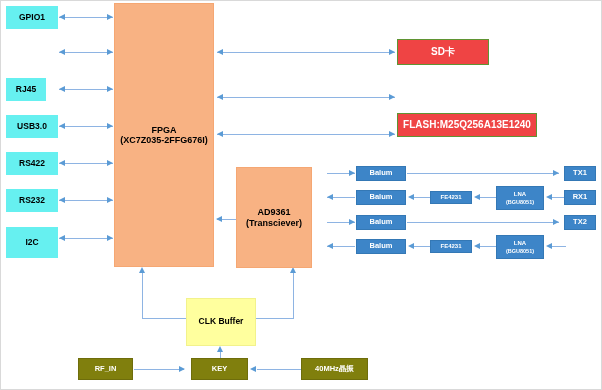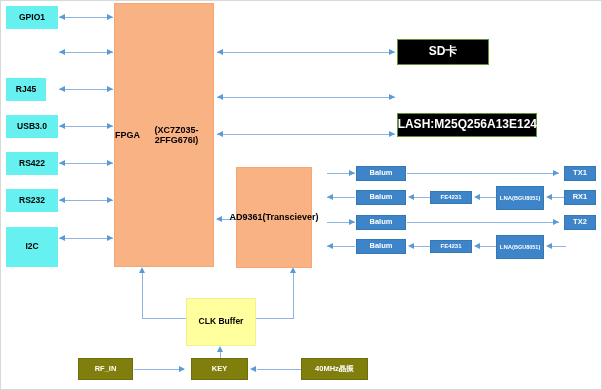--- a/index.html
+++ b/index.html
@@ -18,43 +18,42 @@
     border: 1px solid #d9d9d9;
     box-sizing: border-box;
     overflow: hidden;
   }
   .blk {
     position: absolute;
     box-sizing: border-box;
     display: flex;
     align-items: center;
     justify-content: center;
-    text-align: center;
     line-height: 1.15;
     font-weight: bold;
     z-index: 3;
   }
   
   .cyan {
     background: #66f0f0;
     border: 1px solid #66f0f0;
     color: #000000;
     font-size: 8.5px;
   }
   .orange {
     background: #f8b283;
     border: 1px solid #f5a773;
     color: #000000;
     font-size: 9px;
   }
   .green {
-    background: #000000;
+    background: #ef4444;
     border: 1px solid #5f9433;
     color: #ffffff;
-    font-size: 12px;
+    font-size: 10px;
   }
   .blue {
     background: #3d85c8;
     border: 1px solid #3478b5;
     color: #ffffff;
     font-size: 7.5px;
   }
   .blue-sm {
     background: #3d85c8;
     border: 1px solid #3478b5;
@@ -74,21 +73,21 @@
     font-size: 7.5px;
   }
   .sub {
     font-size: 5.5px;
     font-weight: bold;
     display: block;
     margin-top: 1px;
   }
   .stack {
     display: flex;
-    flex-direction: row;
+    flex-direction: column;
     align-items: center;
     justify-content: center;
   }
   .hline {
     position: absolute;
     height: 1.4px;
     background: #8eb4e3;
     z-index: 1;
   }
   .vline {
@@ -132,21 +131,21 @@
   </div>
   <div class="blk cyan" style="left:5px; top:114px; width:52px; height:23px;">
     <span>USB3.0</span>
   </div>
   <div class="blk cyan" style="left:5px; top:151px; width:52px; height:23px;">
     <span>RS422</span>
   </div>
   <div class="blk cyan" style="left:5px; top:188px; width:52px; height:23px;">
     <span>RS232</span>
   </div>
-  <div class="blk cyan" style="left:5px; top:226px; width:52px; height:40px;">
+  <div class="blk cyan" style="left:5px; top:226px; width:52px; height:31px;">
     <span>I2C</span>
   </div>
 
   <div class="hline" style="left:58px; top:16px; width:54px;"></div>
   <div class="arr arr-l" style="left:58px; top:12.8px;"></div>
   <div class="arr arr-r" style="left:106px; top:12.8px;"></div>
 
   <div class="hline" style="left:58px; top:51px; width:54px;"></div>
   <div class="arr arr-l" style="left:58px; top:47.8px;"></div>
   <div class="arr arr-r" style="left:106px; top:47.8px;"></div>

